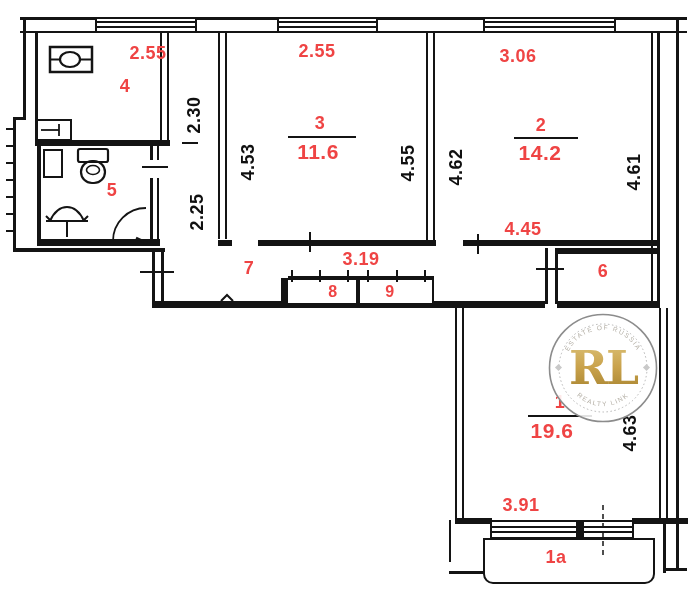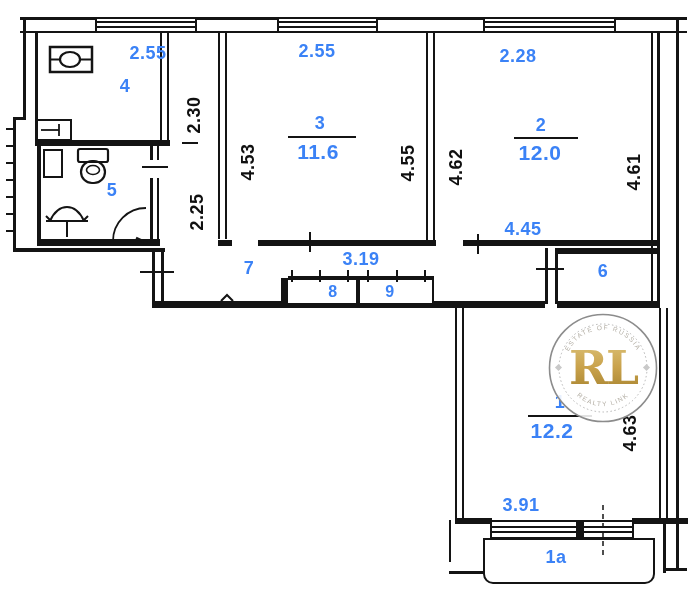--- a/index.html
+++ b/index.html
@@ -1,19 +1,19 @@
 <!DOCTYPE html>
 <html><head>
 <meta charset="utf-8">
 <style>
   html,body{margin:0;padding:0;background:#fff;}
   .plan{position:relative;width:690px;height:600px;background:#fff;overflow:hidden;
         font-family:"Liberation Sans", sans-serif;}
   .wall{position:absolute;background:#141414;}
-  .lbl{position:absolute;font-weight:bold;color:#3b82f6;white-space:nowrap;
+  .lbl{position:absolute;font-weight:bold;color:#ef4444;white-space:nowrap;
        transform:translate(-50%,-50%);font-size:18px;letter-spacing:.5px;}
   .big{font-size:21px;}
   .sm{font-size:16px;}
   .vlbl{position:absolute;font-weight:bold;color:#101010;white-space:nowrap;
         transform:translate(-50%,-50%) rotate(-90deg);font-size:18px;letter-spacing:.5px;}
   .uline{position:absolute;height:2px;background:#141414;}
   .topband{position:absolute;left:20px;top:17px;width:667px;height:16px;
            border-top:3px solid #141414;border-bottom:2px solid #141414;
            box-sizing:border-box;background:#fff;}
   .win{position:absolute;top:19px;height:12px;border-left:2px solid #141414;
@@ -140,40 +140,40 @@
   <div class="lbl" style="left:125px;top:86px;">4</div>
   <div class="vlbl" style="left:194px;top:115px;">2.30</div>
 
   <div class="lbl" style="left:317px;top:51px;">2.55</div>
   <div class="lbl" style="left:320px;top:123px;">3</div>
   <div class="uline" style="left:288px;top:136px;width:68px;"></div>
   <div class="lbl big" style="left:318px;top:152px;">11.6</div>
   <div class="vlbl" style="left:248px;top:162px;">4.53</div>
   <div class="vlbl" style="left:408px;top:163px;">4.55</div>
 
-  <div class="lbl" style="left:518px;top:56px;">2.28</div>
+  <div class="lbl" style="left:518px;top:56px;">3.06</div>
   <div class="lbl" style="left:541px;top:125px;">2</div>
   <div class="uline" style="left:514px;top:137px;width:64px;"></div>
-  <div class="lbl big" style="left:540px;top:153px;">12.0</div>
+  <div class="lbl big" style="left:540px;top:153px;">14.2</div>
   <div class="vlbl" style="left:456px;top:167px;">4.62</div>
   <div class="vlbl" style="left:634px;top:172px;">4.61</div>
   <div class="lbl" style="left:523px;top:229px;">4.45</div>
 
   <div class="lbl" style="left:112px;top:190px;">5</div>
   <div class="vlbl" style="left:197px;top:212px;">2.25</div>
 
   <div class="lbl" style="left:249px;top:268px;">7</div>
   <div class="lbl" style="left:361px;top:259px;">3.19</div>
   <div class="lbl sm" style="left:333px;top:292px;">8</div>
   <div class="lbl sm" style="left:390px;top:292px;">9</div>
   <div class="lbl" style="left:603px;top:271px;">6</div>
 
   <div class="lbl" style="left:560px;top:402px;">1</div>
   <div class="uline" style="left:528px;top:415px;width:64px;"></div>
-  <div class="lbl big" style="left:552px;top:431px;">12.2</div>
+  <div class="lbl big" style="left:552px;top:431px;">19.6</div>
   <div class="vlbl" style="left:630px;top:433px;">4.63</div>
   <div class="lbl" style="left:521px;top:505px;">3.91</div>
   <div class="lbl" style="left:556px;top:557px;">1a</div>
 
   <svg class="overlay" width="690" height="600" viewBox="0 0 690 600">
     <defs>
       <linearGradient id="gold" x1="0" y1="0" x2="0" y2="1">
         <stop offset="0" stop-color="#dcc27a"></stop>
         <stop offset="0.5" stop-color="#c9a24b"></stop>
         <stop offset="1" stop-color="#a3802d"></stop>

